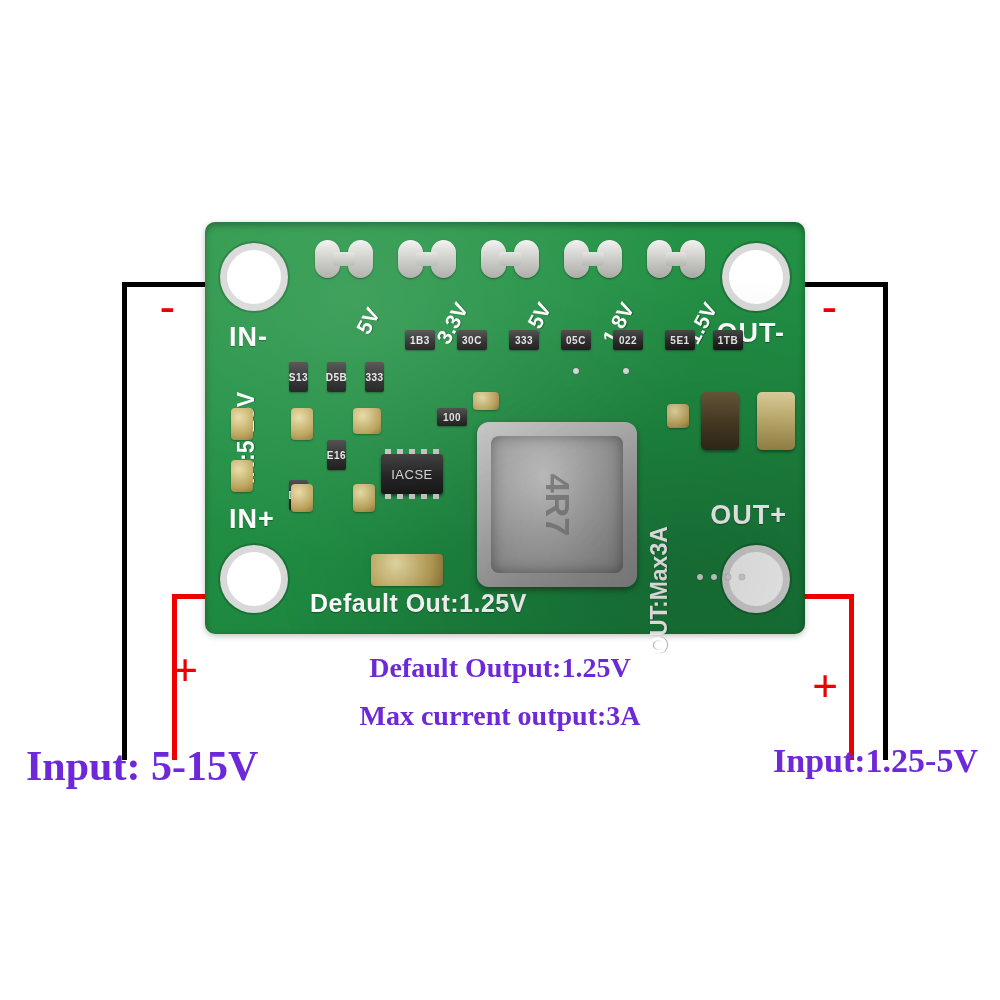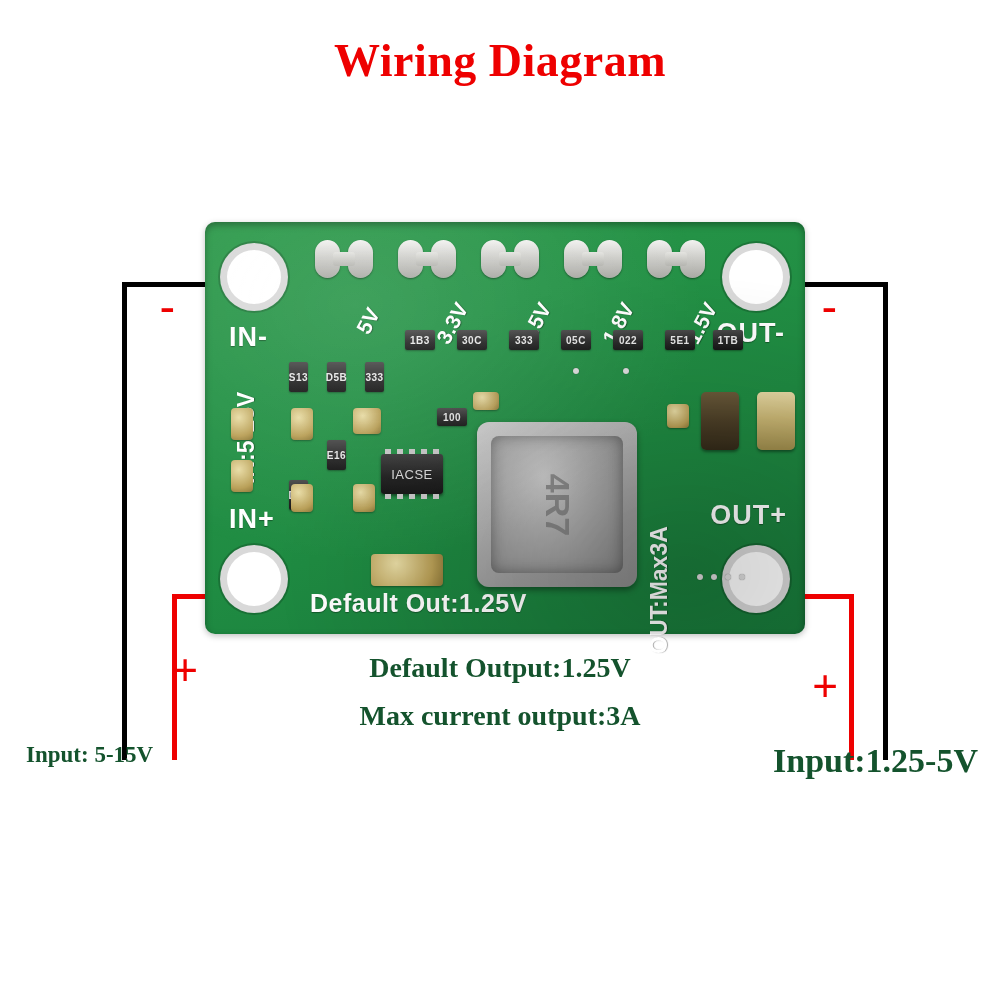--- a/index.html
+++ b/index.html
@@ -241,36 +241,35 @@
     color: #ee0000;
     font-family: "Liberation Serif", serif;
     font-weight: bold;
     line-height: 1;
   }
   .sym.minus { font-size: 44px; }
   .sym.plus  { font-size: 46px; }
 
   .caption {
     position: absolute;
-    color: #14532d;
+    color: #6d28d9;
     font-family: "Liberation Serif", serif;
     font-weight: bold;
     white-space: nowrap;
   }
-  .cap-input  { left: 26px;  top: 742px; font-size: 23px; }
+  .cap-input  { left: 26px;  top: 742px; font-size: 42px; }
   .cap-output { right: 22px; top: 742px; font-size: 34px; }
   .cap-note1  { left: 0; top: 652px; width: 1000px; text-align: center; font-size: 28px; }
   .cap-note2  { left: 0; top: 700px; width: 1000px; text-align: center; font-size: 28px; }
 </style>
 </head>
 <body>
 
 <div class="stage">
 
-  <div class="title">Wiring Diagram</div>
 
   <div class="wire" style="left:122px; top:282px; width:125px; height:5px;"></div>
   <div class="wire" style="left:122px; top:282px; width:5px; height:478px;"></div>
 
   <div class="wire red" style="left:172px; top:594px; width:78px; height:5px;"></div>
   <div class="wire red" style="left:172px; top:594px; width:5px; height:166px;"></div>
 
   <div class="wire" style="left:766px; top:282px; width:122px; height:5px;"></div>
   <div class="wire" style="left:883px; top:282px; width:5px; height:478px;"></div>
 

